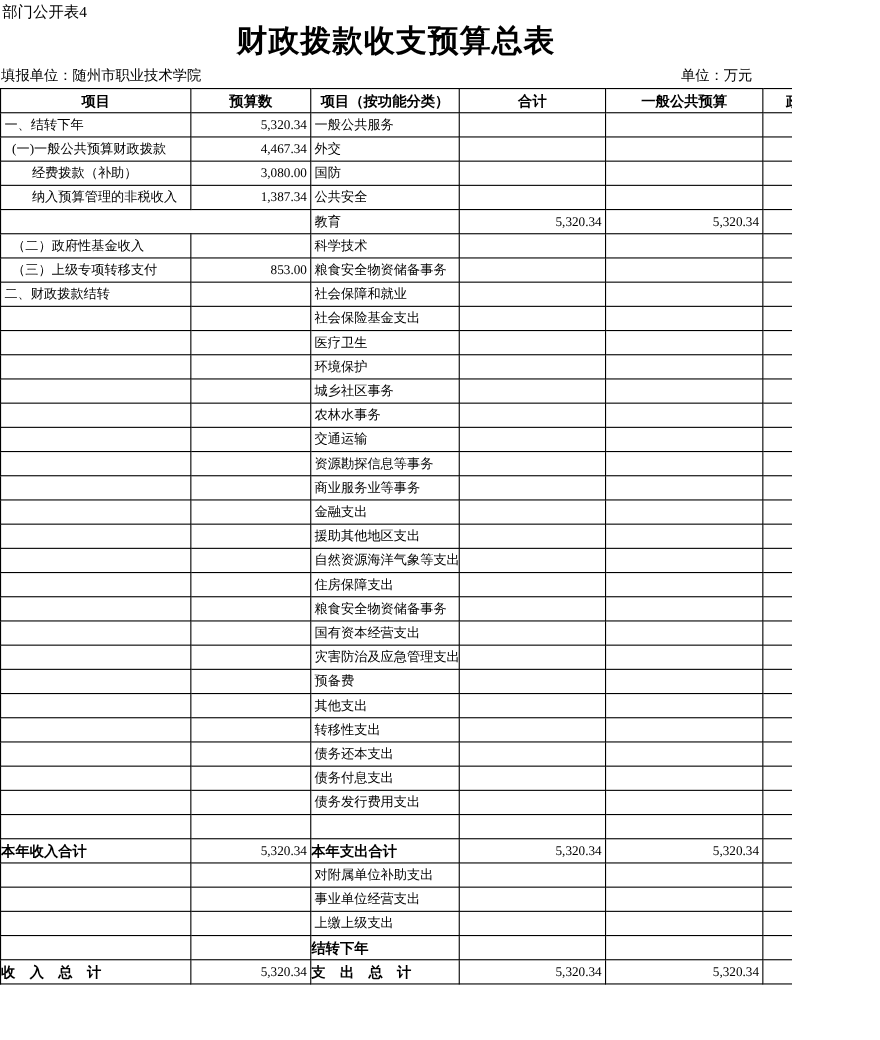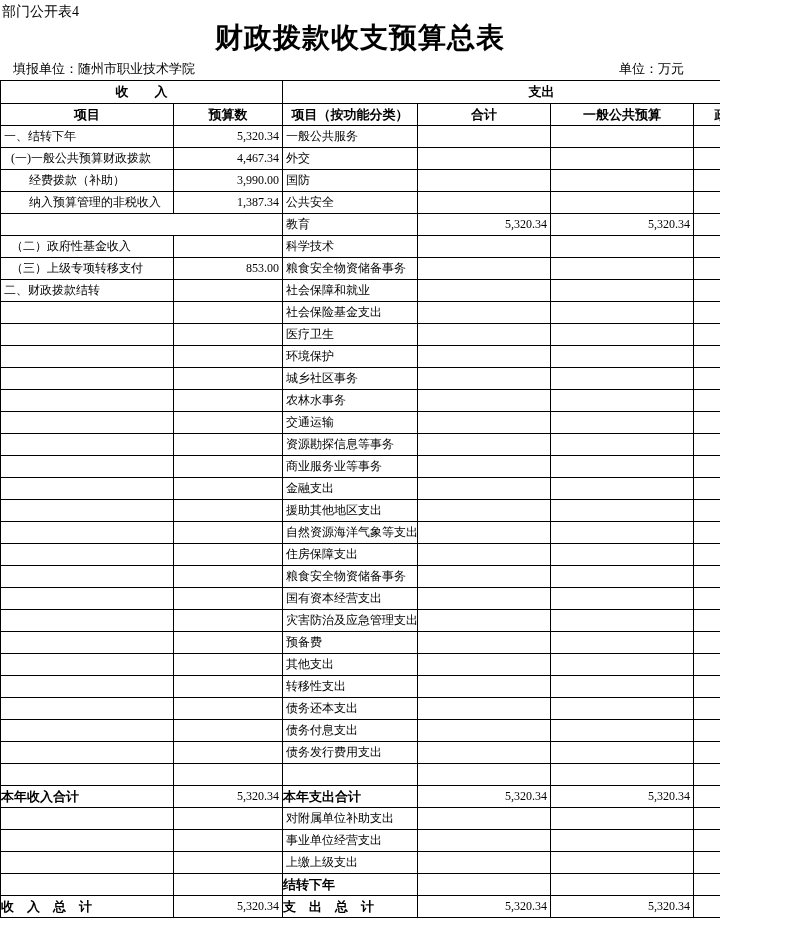--- a/index.html
+++ b/index.html
@@ -16,21 +16,21 @@
     padding: 4px 0 0 2px;
   }
   .doc-title {
     font-size: 28px; font-weight: bold;
     text-align: center; margin: 1px 0 0 0; line-height: 34px;
     letter-spacing: 1px;
   }
   .meta-row {
     display: flex; justify-content: space-between; align-items: flex-end;
     font-size: 13px; line-height: 16px;
-    margin: 6px 0 3px 12px;
+    margin: 6px 0 3px 0;
   }
   .meta-row .unit-note { padding-right: 36px; }
   .meta-row .reporting-unit { padding-left: 1px; }
 
   table.budget {
     border-collapse: collapse; table-layout: fixed;
     width: 800px;
   }
   td, th {
     border: 1px solid #000;
@@ -67,24 +67,20 @@
   <table class="budget">
     <colgroup>
       <col style="width:173px">
       <col style="width:109px">
       <col style="width:135px">
       <col style="width:133px">
       <col style="width:143px">
       <col style="width:107px">
     </colgroup>
     <thead>
-      <tr class="group-row">
-        <th colspan="2">收　　入</th>
-        <th colspan="4">支出</th>
-      </tr>
       <tr class="cols-row">
         <th>项目</th>
         <th>预算数</th>
         <th>项目（按功能分类）</th>
         <th>合计</th>
         <th>一般公共预算</th>
         <th>政府性基金</th>
       </tr>
     </thead>
     <tbody>
@@ -99,21 +95,21 @@
         <tr>
           <td class="c-item ind1">(一)一般公共预算财政拨款</td>
           <td class="c-num">4,467.34</td>
           <td class="c-item">外交</td>
           <td class="c-num"></td>
           <td class="c-num"></td>
           <td class="c-num"></td>
         </tr>
         <tr>
           <td class="c-item ind2">经费拨款（补助）</td>
-          <td class="c-num">3,990.00</td>
+          <td class="c-num">3,080.00</td>
           <td class="c-item">国防</td>
           <td class="c-num"></td>
           <td class="c-num"></td>
           <td class="c-num"></td>
         </tr>
         <tr>
           <td class="c-item ind2">纳入预算管理的非税收入</td>
           <td class="c-num">1,387.34</td>
           <td class="c-item">公共安全</td>
           <td class="c-num"></td>

